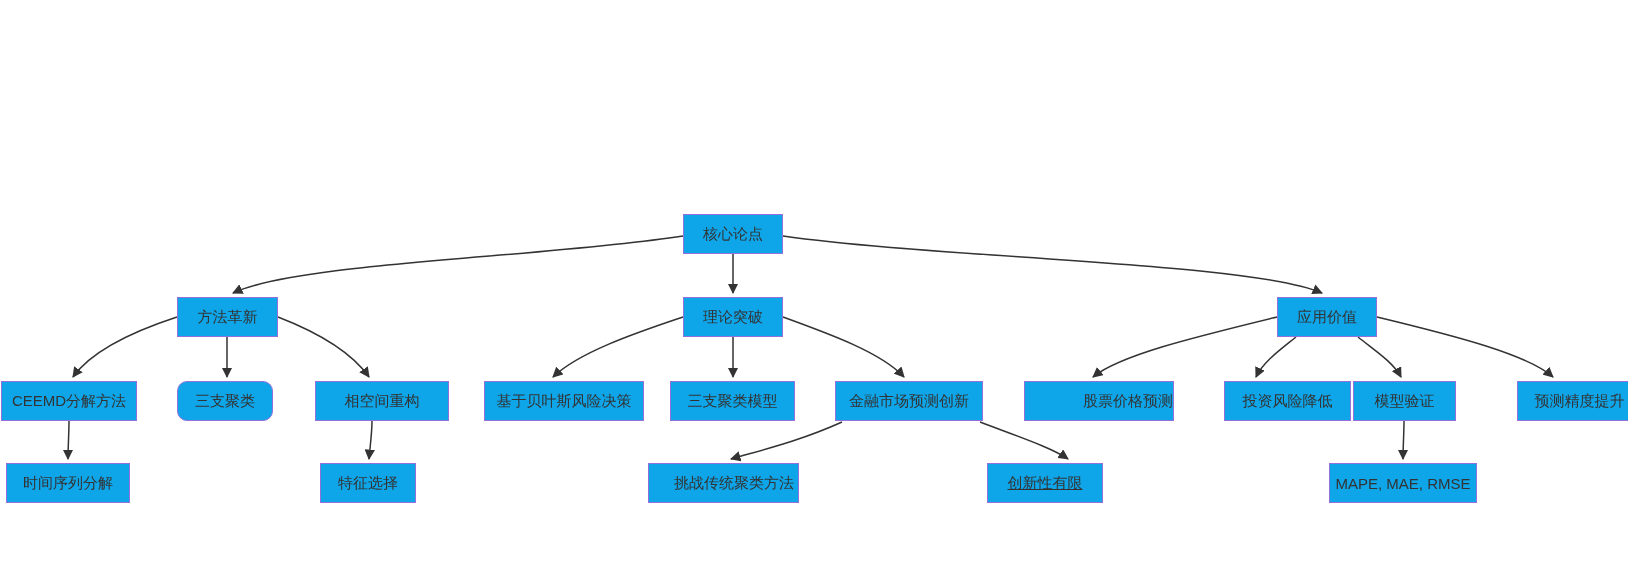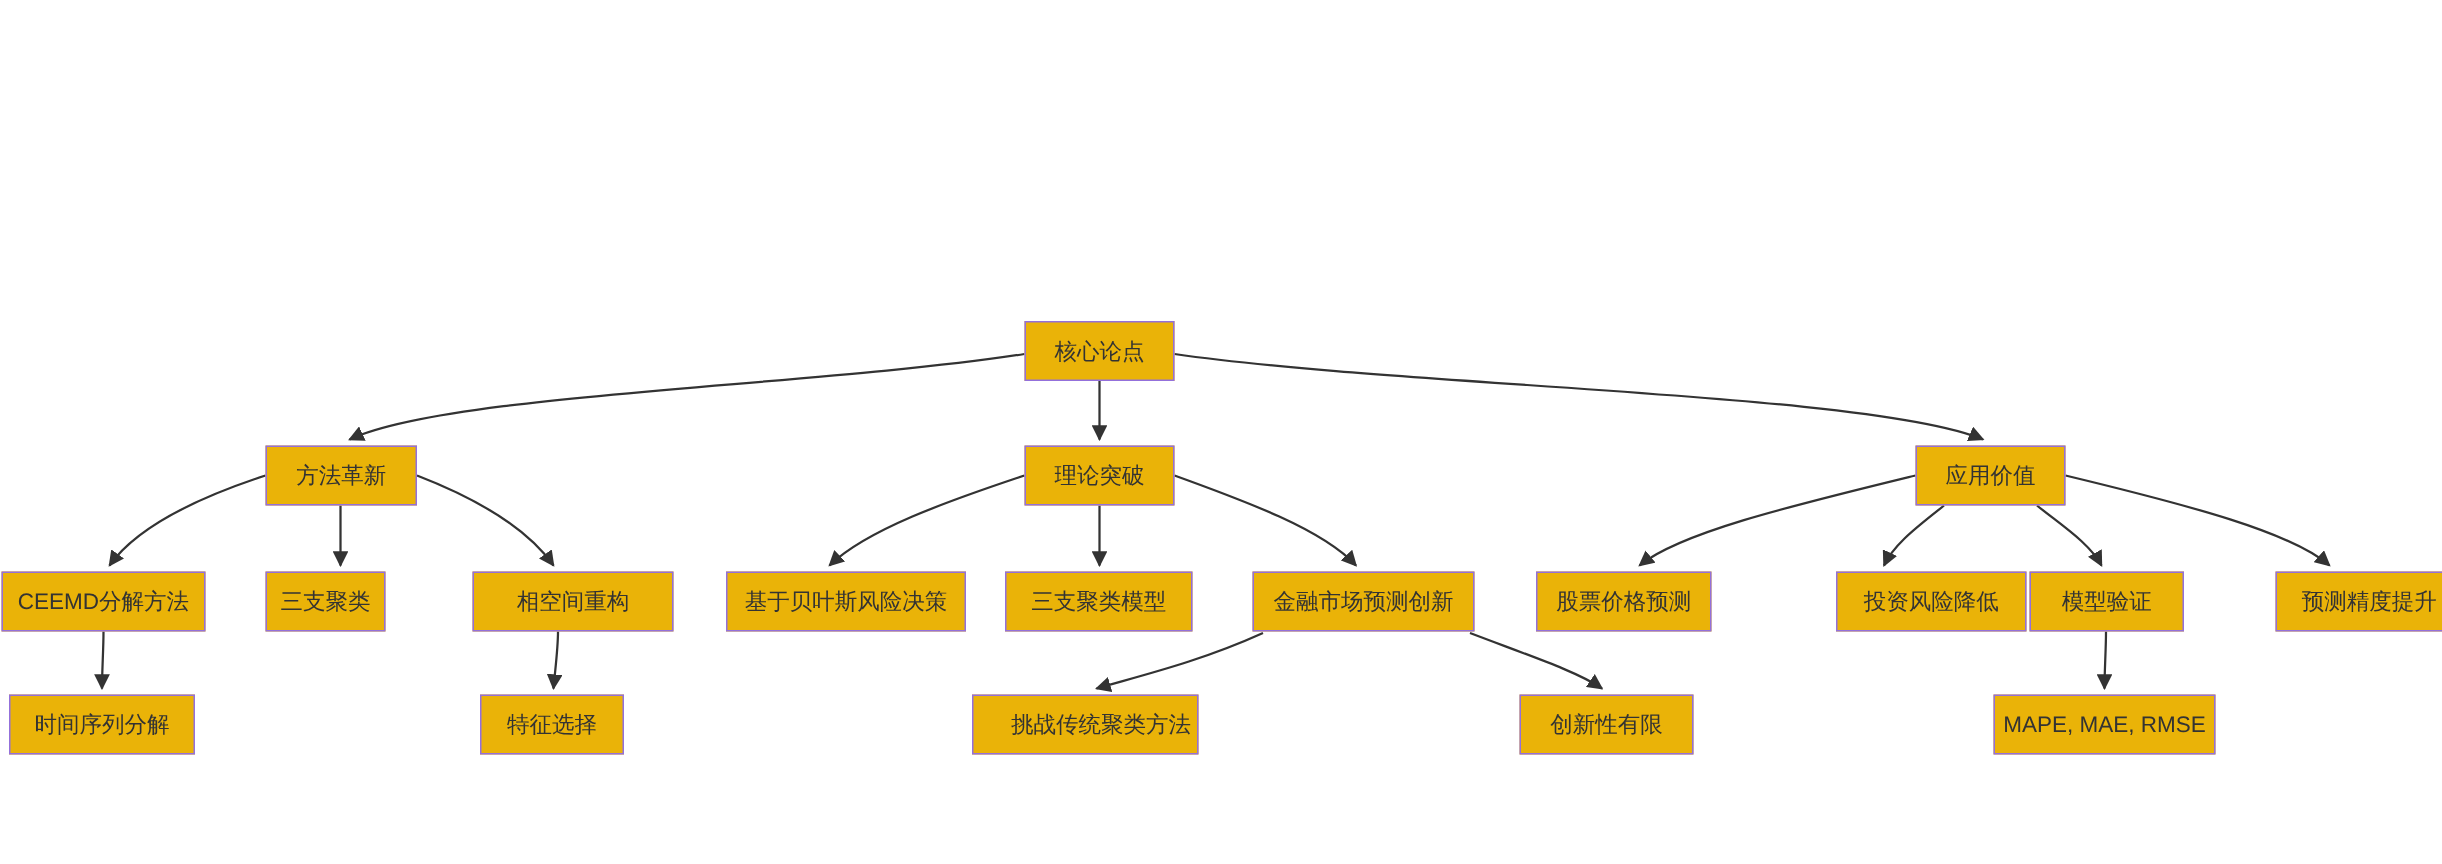--- a/index.html
+++ b/index.html
@@ -26,52 +26,52 @@
   }
   .edge {
     fill: none;
     stroke: #333333;
     stroke-width: 1.5px;
   }
   .node {
     position: absolute;
     box-sizing: border-box;
     height: 40px;
-    background: #eab308;
+    background: #0ea5e9;
     border: 1px solid #9370DB;
     color: #333333;
     font-size: 15px;
     display: flex;
     align-items: center;
     justify-content: center;
     white-space: nowrap;
     text-align: center;
   }
   
   .n-core          { left: 683px;  top: 214px; width: 100px; }
   
   .n-method        { left: 177px;  top: 297px; width: 101px; }
   .n-theory        { left: 683px;  top: 297px; width: 100px; }
   .n-application   { left: 1277px; top: 297px; width: 100px; }
   
   .n-ceemd         { left: 1px;    top: 381px; width: 136px; }
-  .n-threeway      { left: 177px;  top: 381px; width: 80px; }
+  .n-threeway      { left: 177px;  top: 381px; width: 96px; border-radius: 10px; }
   .n-phase         { left: 315px;  top: 381px; width: 134px; }
   .n-bayes         { left: 484px;  top: 381px; width: 160px; }
   .n-twmodel       { left: 670px;  top: 381px; width: 125px; }
   .n-finance       { left: 835px;  top: 381px; width: 148px; }
-  .n-stock         { left: 1024px; top: 381px; width: 117px; }
+  .n-stock         { left: 1024px; top: 381px; width: 150px; justify-content: flex-end; }
   .n-risk          { left: 1189px; top: 381px; width: 127px; margin-left: 35px; }
   .n-validation    { left: 1353px; top: 381px; width: 103px; }
   .n-accuracy      { left: 1493px; top: 381px; width: 125px; margin-left: 24px; }
   
   .n-decompose     { left: 6px;    top: 463px; width: 124px; }
   .n-feature       { left: 320px;  top: 463px; width: 96px;  }
   .n-challenge     { left: 648px;  top: 463px; width: 151px; padding-left: 21px; }
-  .n-limited       { left: 1013px; top: 463px; width: 116px; }
+  .n-limited       { left: 987px; top: 463px; width: 116px; text-decoration: underline; }
   .n-metrics       { left: 1329px; top: 463px; width: 148px; }
 </style>
 </head>
 <body>
 
 <div class="canvas">
 
   <svg class="edges" viewBox="0 0 1628 576" xmlns="http://www.w3.org/2000/svg">
     <defs>
       <marker id="arrow" viewBox="0 0 10 10" refX="9" refY="5" markerWidth="7" markerHeight="7" orient="auto">

